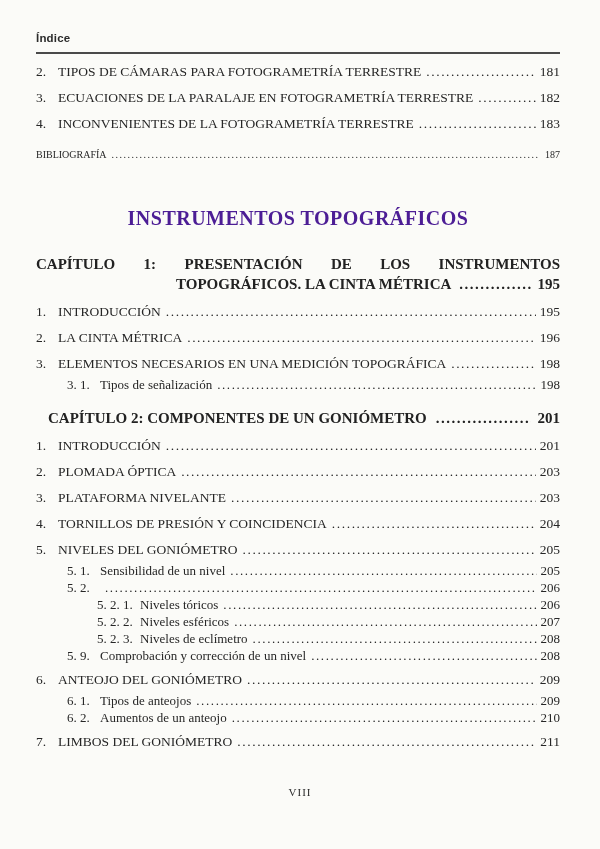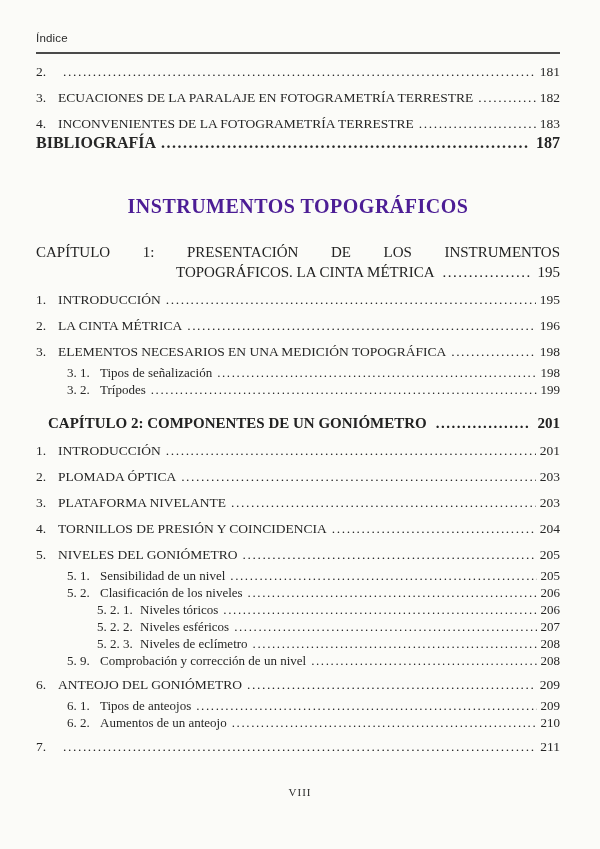--- a/index.html
+++ b/index.html
@@ -9,21 +9,21 @@
     color: #262626;
     font-family: "Liberation Serif", "DejaVu Serif", serif;
     overflow: hidden;
     position: relative;
   }
   .page { padding: 32px 40px 0 36px; }
 
   
   .running-header {
     font-family: "Liberation Sans", "DejaVu Sans", sans-serif;
-    font-weight: normal;
+    font-weight: bold;
     font-size: 11.5px;
     color: #2b2b2b;
     letter-spacing: 0.2px;
   }
   .header-rule { height: 2px; background: #4a4a4a; margin-top: 8px; }
 
   
   .toc-row { display: flex; align-items: stretch; line-height: 16px; font-size: 13.5px; }
   .num { flex: 0 0 auto; }
   .ttl { flex: 0 0 auto; white-space: nowrap; }
@@ -41,41 +41,41 @@
   .level-2 > .num { width: 33px; }
   .level-3 { padding-left: 61px; }
   .level-3 > .num { width: 43px; }
   .level-1 + .level-2 { margin-top: 5px; }
   .level-2 + .level-1, .level-3 + .level-1 { margin-top: 9px; }
 
   #pre-entries { margin-top: 6px; }
 
   
   .biblio {
-    margin-top: 2px;
-    font-weight: bold;
-    font-size: 16px;
+    margin-top: 14px;
+    font-weight: normal;
+    font-size: 10px;
     line-height: 18px;
   }
   .biblio .dots::after { letter-spacing: 1.5px; }
   .biblio .pagenum { margin-left: 5px; text-align: right; }
 
   
   .part-title {
     margin: 42px 0 0 0;
     text-align: center;
     font-size: 20px;
     font-weight: bold;
     letter-spacing: 0.5px;
     line-height: 24px;
     color: #4c1d95;
   }
 
   
-  .ch1 { margin-top: 24px; font-weight: normal; font-size: 15px; line-height: 20px; color: #222; }
+  .ch1 { margin-top: 24px; font-weight: bold; font-size: 15px; line-height: 20px; color: #222; }
   .ch1-line1 { text-align: justify; text-align-last: justify; }
   .ch1-line2 { display: flex; margin-left: 140px; }
   .ch1-line2 .ttl { white-space: nowrap; }
   .ch1-line2 .dots { margin-left: 8px; margin-right: 3px; }
   .ch1-line2 .dots::after { letter-spacing: 1.5px; }
   .ch1-line2 .pagenum { margin-left: 4px; }
 
   #ch1-entries { margin-top: 2px; }
 
   
@@ -104,20 +104,21 @@
 <div class="page">
 
   <div class="running-header">
     <span>Índice</span>
     <div class="header-rule"></div>
   </div>
 
   <div id="pre-entries">
       <div class="toc-row level-1">
         <span class="num">2.</span>
+        <span class="ttl">TIPOS DE CÁMARAS PARA FOTOGRAMETRÍA TERRESTRE</span>
         <span class="dots"></span>
         <span class="pagenum">181</span>
       </div>
       <div class="toc-row level-1">
         <span class="num">3.</span>
         <span class="ttl">ECUACIONES DE LA PARALAJE EN FOTOGRAMETRÍA TERRESTRE</span>
         <span class="dots"></span>
         <span class="pagenum">182</span>
       </div>
       <div class="toc-row level-1">
@@ -166,26 +167,20 @@
         <span class="ttl">ELEMENTOS NECESARIOS EN UNA MEDICIÓN TOPOGRÁFICA</span>
         <span class="dots"></span>
         <span class="pagenum">198</span>
       </div>
       <div class="toc-row level-2">
         <span class="num">3. 1.</span>
         <span class="ttl">Tipos de señalización</span>
         <span class="dots"></span>
         <span class="pagenum">198</span>
       </div>
-      <div class="toc-row level-2">
-        <span class="num">3. 2.</span>
-        <span class="ttl">Trípodes</span>
-        <span class="dots"></span>
-        <span class="pagenum">199</span>
-      </div>
     </div>
 
   <div class="toc-row ch2">
     <span class="ttl"><span>CAPÍTULO 2:</span> <span>COMPONENTES DE UN GONIÓMETRO</span></span>
     <span class="dots"></span>
     <span class="pagenum">201</span>
   </div>
 
   <div id="ch2-entries">
       <div class="toc-row level-1">
@@ -219,21 +214,20 @@
         <span class="pagenum">205</span>
       </div>
       <div class="toc-row level-2">
         <span class="num">5. 1.</span>
         <span class="ttl">Sensibilidad de un nivel</span>
         <span class="dots"></span>
         <span class="pagenum">205</span>
       </div>
       <div class="toc-row level-2">
         <span class="num">5. 2.</span>
-        <span class="ttl">Clasificación de los niveles</span>
         <span class="dots"></span>
         <span class="pagenum">206</span>
       </div>
       <div class="toc-row level-3">
         <span class="num">5. 2. 1.</span>
         <span class="ttl">Niveles tóricos</span>
         <span class="dots"></span>
         <span class="pagenum">206</span>
       </div>
       <div class="toc-row level-3">
@@ -267,20 +261,21 @@
         <span class="pagenum">209</span>
       </div>
       <div class="toc-row level-2">
         <span class="num">6. 2.</span>
         <span class="ttl">Aumentos de un anteojo</span>
         <span class="dots"></span>
         <span class="pagenum">210</span>
       </div>
       <div class="toc-row level-1">
         <span class="num">7.</span>
+        <span class="ttl">LIMBOS DEL GONIÓMETRO</span>
         <span class="dots"></span>
         <span class="pagenum">211</span>
       </div>
     </div>
 
 </div>
 
 <div class="footer">
   <span>VIII</span>
 </div>

